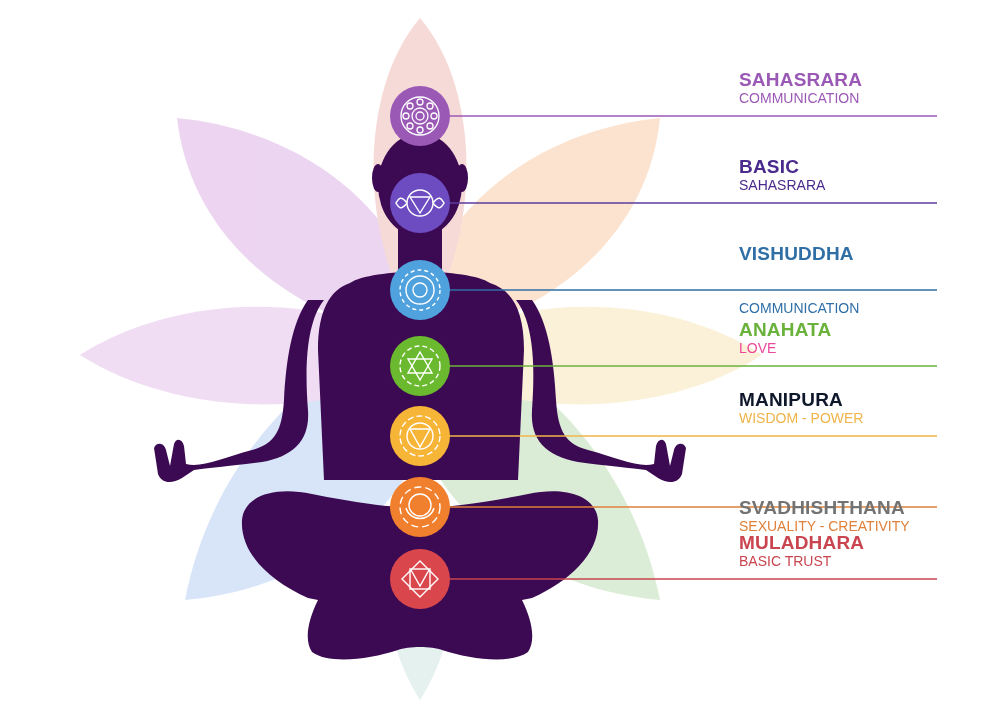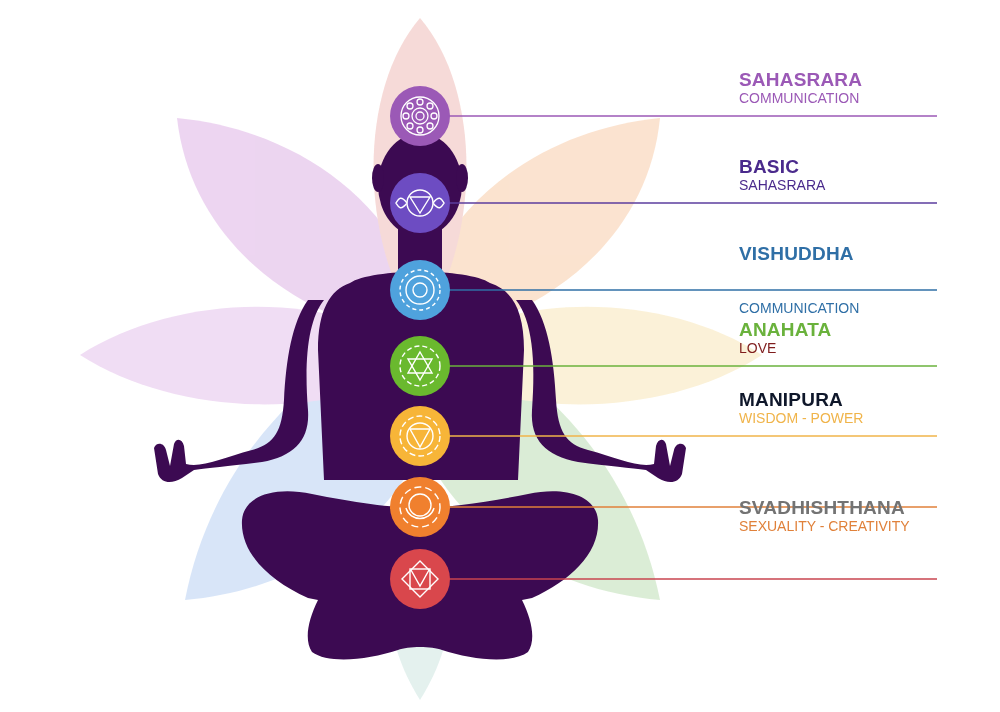--- a/index.html
+++ b/index.html
@@ -128,23 +128,27 @@
   <div class="label" style="top:157px;">
     <div class="name" style="color:#4a2a8c;">BASIC</div>
     <div class="meaning" style="color:#4a2a8c;">SAHASRARA</div>
   </div>
   <div class="label" style="top:244px;">
     <div class="name" style="color:#2f6fa6;">VISHUDDHA</div>
     <div class="meaning" style="color:#2f6fa6;margin-top:36px;">COMMUNICATION</div>
   </div>
   <div class="label" style="top:320px;">
     <div class="name" style="color:#6ab23c;">ANAHATA</div>
-    <div class="meaning" style="color:#7f1d1d;">LOVE</div>
+    <div class="meaning" style="color:#ec4899;">LOVE</div>
   </div>
   <div class="label" style="top:390px;">
     <div class="name" style="color:#0f172a;">MANIPURA</div>
     <div class="meaning" style="color:#f0b44a;">WISDOM - POWER</div>
   </div>
   <div class="label" style="top:461px;">
     <div class="name" style="color:#737373;margin-top:37px;">SVADHISHTHANA</div>
     <div class="meaning" style="color:#e0813a;">SEXUALITY - CREATIVITY</div>
   </div>
+  <div class="label" style="top:533px;">
+    <div class="name" style="color:#c9454f;">MULADHARA</div>
+    <div class="meaning" style="color:#c9454f;">BASIC TRUST</div>
+  </div>
 </div>
 
 </body></html>

